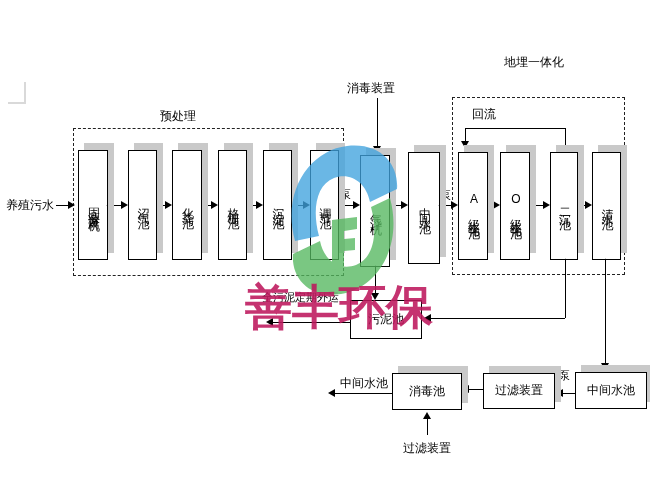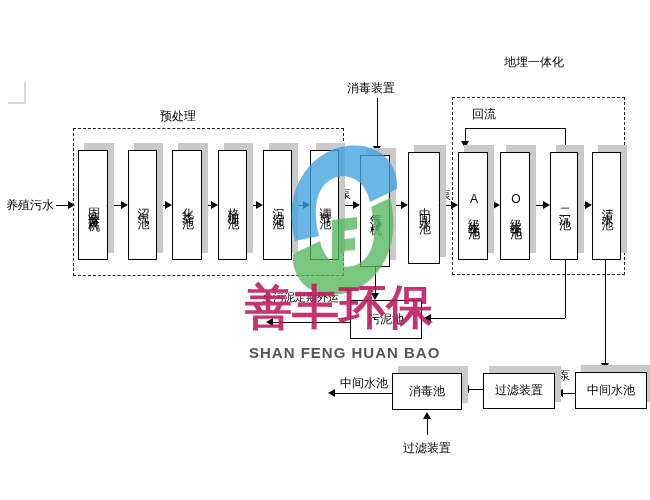--- a/index.html
+++ b/index.html
@@ -165,16 +165,15 @@
     <span>中间水池</span>
     </div>
 
   <div id="wm">
     <svg width="118" height="166" viewBox="0 0 118 166">
       <path d="M12,103 C-2,52 28,12 64,8 C98,4 116,27 114,51 L87,64 C83,44 67,34 51,40 C33,47 29,72 36,98 Z" fill="#41a3de"></path>
       <path d="M107,60 C120,108 95,150 58,156 C26,161 8,140 10,116 L37,103 C41,123 57,133 73,127 C91,120 95,95 88,69 Z" fill="#55b85f"></path>
       <path d="M49,82 L74,79 L74,91 L61,93 L61,101 L72,100 L72,112 L61,113 L61,130 L49,132 Z" fill="#55b85f"></path>
     </svg>
     <div class="cn">善丰环保</div>
-    <div class="en">SHAN FENG HUAN BAO</div>
   </div>
 
 </div>
 
 </body></html>

